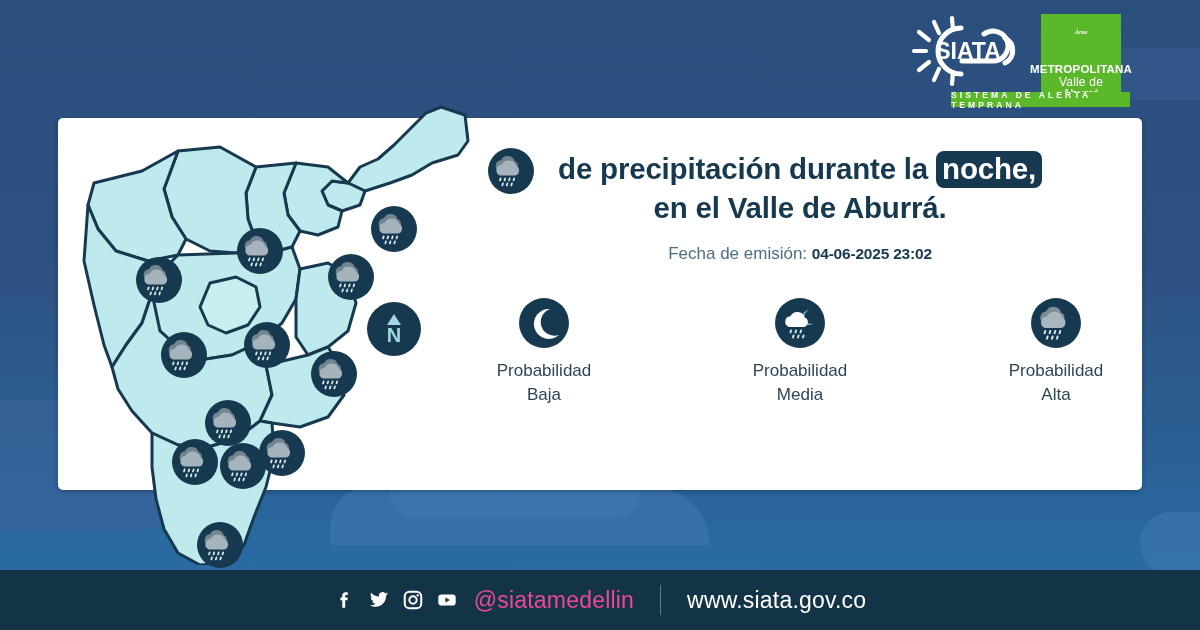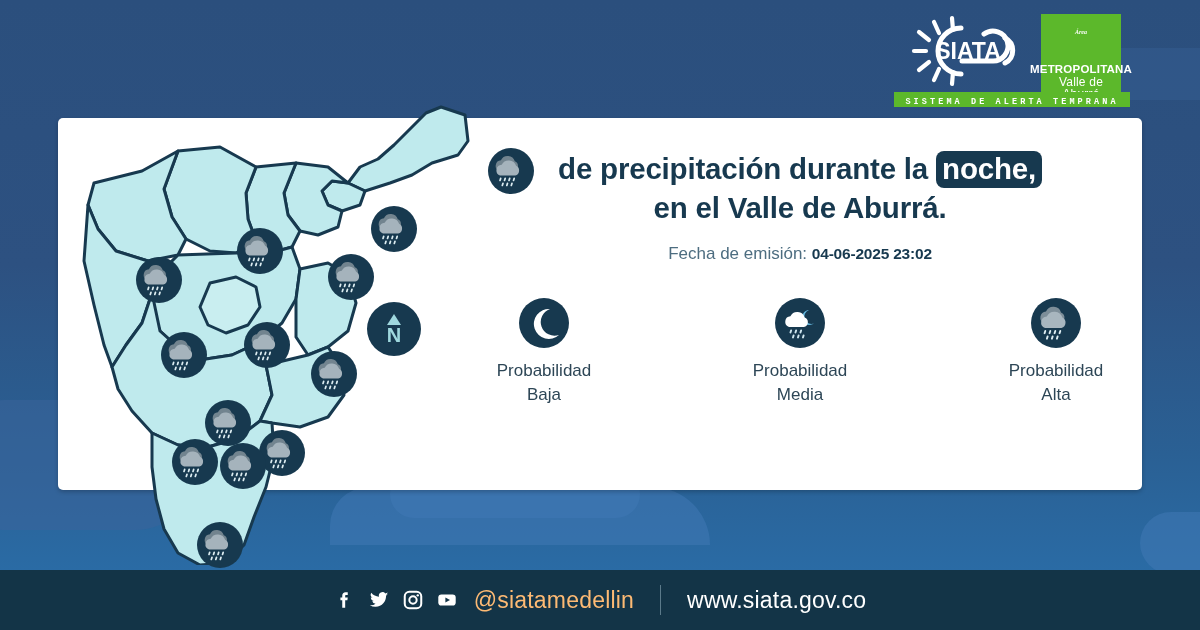--- a/index.html
+++ b/index.html
@@ -18,22 +18,22 @@
   .bgcloud.lt{background:#3f79b4;}
   
   #logos{position:absolute;top:14px;right:79px;display:flex;align-items:flex-start;gap:10px;}
   #siata-logo{width:125px;height:74px;position:relative;}
   #area-logo{width:80px;height:86px;background:#5cb82b;display:flex;flex-direction:column;
              align-items:center;justify-content:flex-start;padding-top:12px;box-sizing:border-box;}
   #area-script{width:84px;height:52px;margin-top:2px;}
   .area-line{color:#fff;font-weight:bold;line-height:1.02;letter-spacing:.2px;text-align:center;}
   #area-l1{font-size:11.5px;margin-top:28px;}
   #area-l2{font-size:12px;font-weight:normal;}
-  #sat-bar{position:absolute;top:92px;right:70px;width:236px;height:15px;background:#5cb82b;
-           display:flex;align-items:flex-end;justify-content:center;font-family:Liberation Mono, monospace;}
+  #sat-bar{position:absolute;top:92px;right:70px;width:179px;height:15px;background:#5cb82b;
+           display:flex;align-items:center;justify-content:center;}
   #sat-bar span{color:#fff;font-size:8.5px;font-weight:bold;letter-spacing:3.1px;}
   
   #panel{position:absolute;left:58px;top:118px;width:1084px;height:372px;background:#fff;
          border-radius:5px;box-shadow:0 2px 4px rgba(0,0,0,.22);}
   
   #mapwrap{position:absolute;left:60px;top:55px;width:420px;height:510px;}
   #mapsvg{position:absolute;left:0;top:0;}
   .marker{position:absolute;width:46px;height:46px;}
   #compass{position:absolute;left:307px;top:247px;width:54px;height:54px;}
   
@@ -44,21 +44,21 @@
   #fecha b{color:#17394f;font-size:15.5px;font-weight:bold;letter-spacing:-.2px;}
   #legend{margin-top:34px;display:flex;justify-content:flex-start;gap:108px;}
   .leg{width:150px;display:flex;flex-direction:column;align-items:center;}
   .legicon{width:50px;height:50px;}
   .leglabel{margin-top:11px;font-size:17px;color:#2d4656;line-height:1.4;}
   
   #footer{position:absolute;left:0;bottom:0;width:1200px;height:60px;background:#133447;
           display:flex;align-items:center;justify-content:center;gap:0;}
   #social{display:flex;align-items:center;gap:12px;}
   .sicon{width:22px;height:22px;}
-  #handle{color:#fdba74;font-size:23px;margin-left:16px;letter-spacing:.2px;}
+  #handle{color:#ec4899;font-size:23px;margin-left:16px;letter-spacing:.2px;}
   #divider{width:1px;height:30px;background:#5b7a8a;margin:0 26px;}
   #siteurl{color:#fff;font-size:23px;letter-spacing:.2px;}
 </style>
 </head>
 <body>
 
 <div id="stage">
 
   <div class="bgcloud" style="left:-60px;top:400px;width:260px;height:130px;"></div>
   <div class="bgcloud lt" style="left:330px;top:487px;width:380px;height:58px;border-radius:40px 60px 0 0;"></div>

